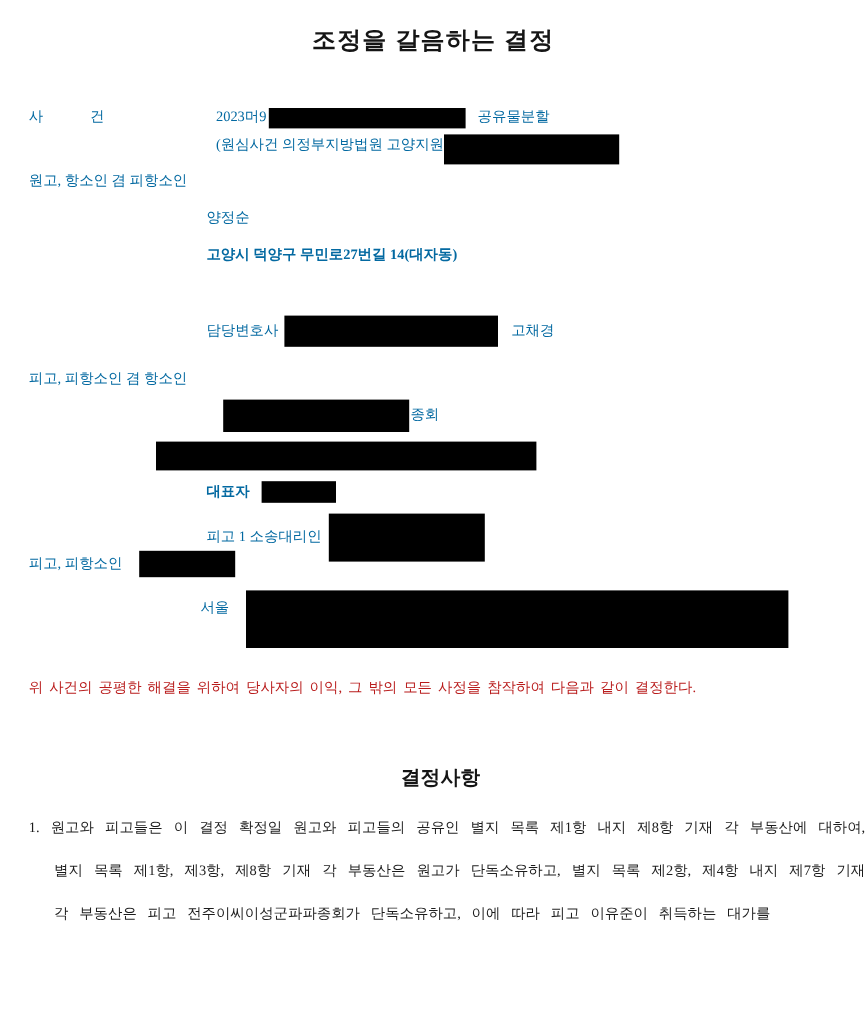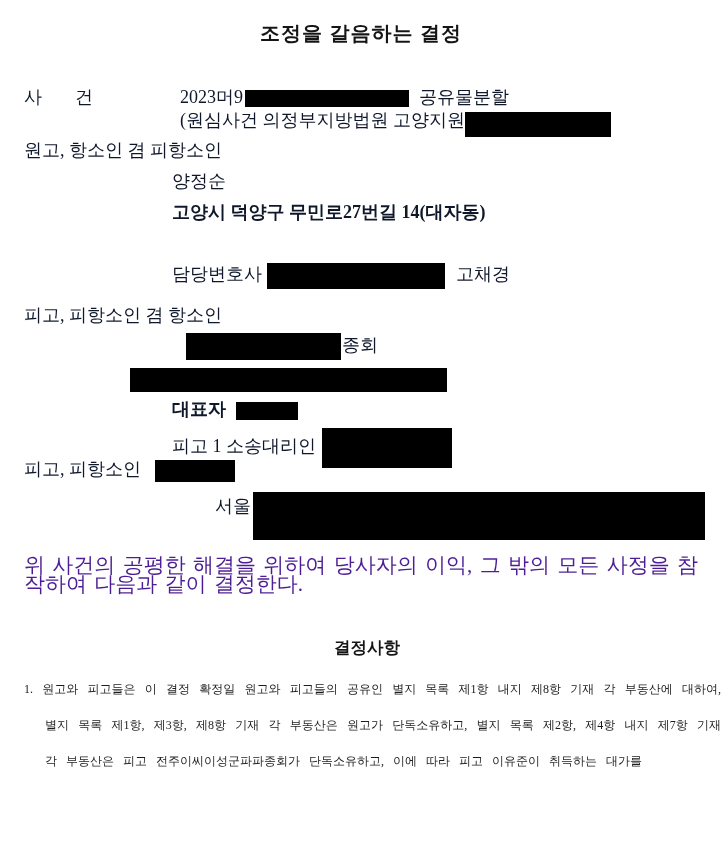--- a/index.html
+++ b/index.html
@@ -23,49 +23,49 @@
     text-align: center;
     font-family: "Liberation Sans", "DejaVu Sans", sans-serif;
     font-weight: bold;
     font-size: 20px;
     letter-spacing: 1px;
     color: #151515;
   }
   .line {
     position: absolute;
     white-space: nowrap;
-    font-size: 18px;
+    font-size: 12px;
     line-height: 20px;
-    color: #0f172a;
+    color: #0369a1;
   }
   .abs-span { position: absolute; top: 0; }
   .redact {
     display: inline-block;
     background: #000000;
     vertical-align: middle;
   }
   .box-case    { width: 164px; height: 17px; margin-left: 2px; margin-right: 10px; }
   .box-court   { width: 146px; height: 25px; position: relative; top: 3px; }
   .box-attorney{ width: 178px; height: 26px; margin-left: 5px; margin-right: 11px; }
   .box-clan    { width: 155px; height: 27px; margin-right: 1px; }
   .box-long    { width: 317px; height: 24px; }
   .box-rep     { width: 62px;  height: 18px; margin-left: 10px; }
   .box-counsel1{ width: 130px; height: 40px; margin-left: 6px; }
   .box-def2    { width: 80px;  height: 22px; margin-left: 14px; }
   .box-addr    { position: absolute; background: #000000; left: 38px; top: -4px; width: 452px; height: 48px; }
   .para {
     position: absolute;
     left: 24px;
     width: 674px;
-    font-size: 21px;
-    line-height: 19px;
+    font-size: 12px;
+    line-height: 34px;
     text-align: justify;
     word-break: break-all;
     word-spacing: 2px;
-    color: #4c1d95;
+    color: #b91c1c;
   }
   .section-heading {
     position: absolute;
     left: 0; right: 0;
     text-align: center;
     font-family: "Liberation Sans", "DejaVu Sans", sans-serif;
     font-weight: bold;
     font-size: 16.5px;
     color: #151515;
   }
@@ -134,21 +134,21 @@
   </div>
 
   <div class="line" style="top:428px; left:172px;">
     <span>피고 1 소송대리인</span><span class="redact box-counsel1"></span>
   </div>
 
   <div class="line" style="top:459px; left:24px;text-align:center;">
     <span>피고, 피항소인</span><span class="redact box-def2"></span>
   </div>
 
-  <div class="line" style="top:496px; left:167px; height:48px;margin-left:48px;">
+  <div class="line" style="top:496px; left:167px; height:48px;">
     <span>서울</span>
     <span class="box-addr"></span>
   </div>
 
   <div class="para" style="top:556px;">위 사건의 공평한 해결을 위하여 당사자의 이익, 그 밖의 모든 사정을 참작하여 다음과 같이 결정한다.</div>
 
   <div class="section-heading" style="top:637px;padding-left:12px;">결정사항</div>
 
   <div class="decision-item" style="top:671px;">
     <span>1.</span>

